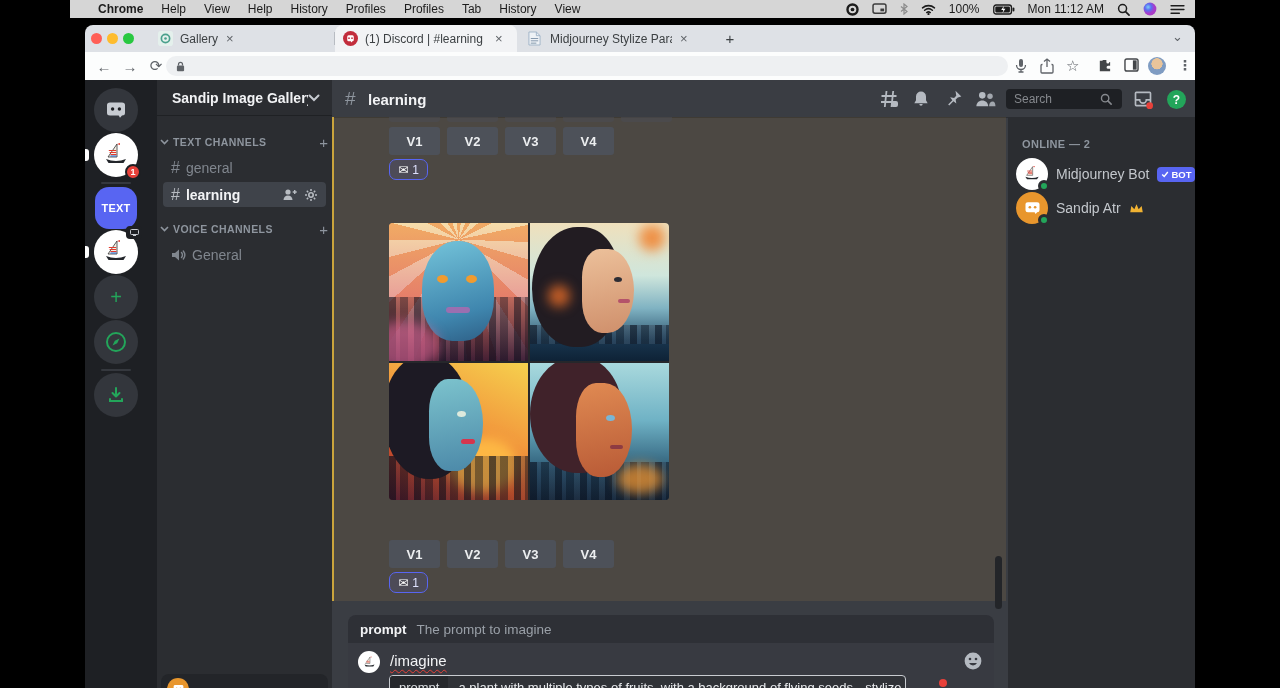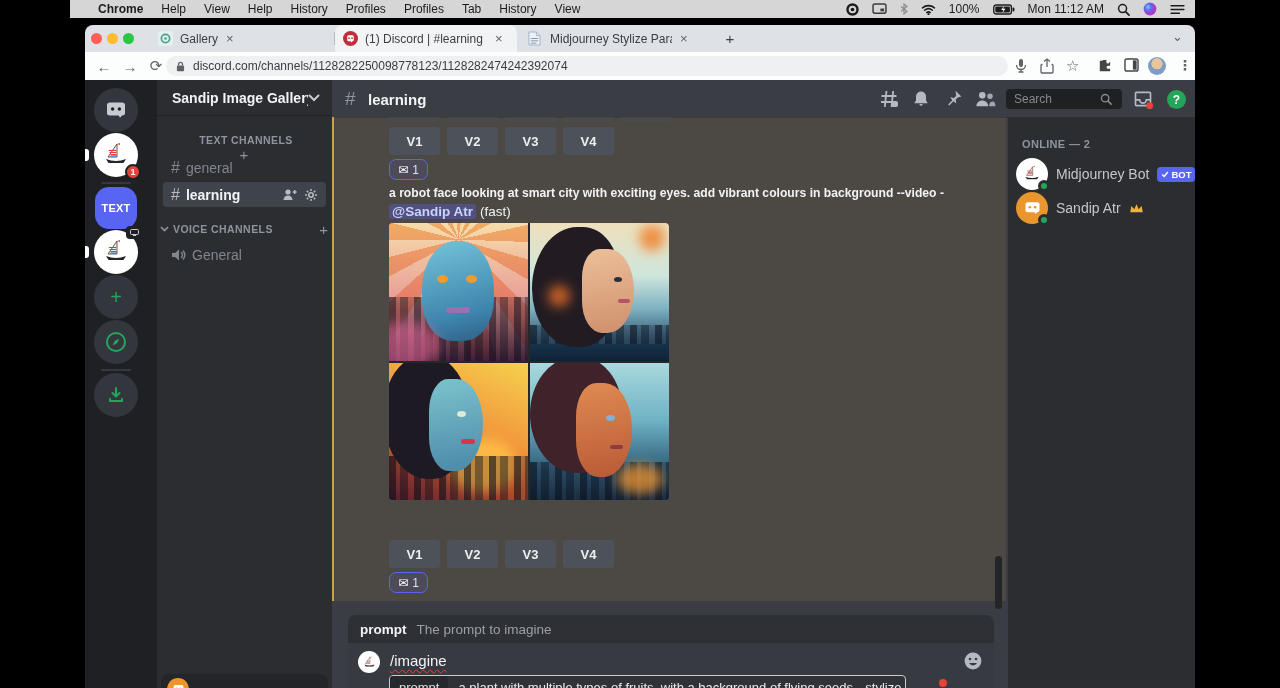--- a/index.html
+++ b/index.html
@@ -220,21 +220,20 @@
     <span class="navic">→</span>
     <span class="navic">⟳</span>
   </div>
   <div class="urlpill">
     <span>
         <svg width="9" height="11" viewBox="0 0 10 12">
           <rect x="1" y="5" width="8" height="6.4" rx="1.2" fill="#5f6368"></rect>
           <path d="M2.8 5V3.6a2.2 2.2 0 0 1 4.4 0V5" fill="none" stroke="#5f6368" stroke-width="1.4"></path>
         </svg>
       </span>
-    <span class="url">discord.com/channels/1128282250098778123/1128282474242392074</span>
   </div>
   <span class="abs" style="left:1014px;top:58px;">
       <svg width="14" height="16" viewBox="0 0 14 16">
         <rect x="5" y="1" width="4" height="8" rx="2" fill="#5f6368"></rect>
         <path d="M2.5 7a4.5 4.5 0 0 0 9 0M7 11.5V14M4.5 14h5" fill="none" stroke="#5f6368" stroke-width="1.3"></path>
       </svg>
     </span>
   <span class="abs" style="left:1040px;top:58px;">
       <svg width="14" height="16" viewBox="0 0 14 16">
         <path d="M7 1v8M4 3.5 7 1l3 2.5" fill="none" stroke="#5f6368" stroke-width="1.3"></path>
@@ -312,21 +311,21 @@
       </svg>
   </div>
 
   <div class="abs channels"></div>
   <div class="abs ch-head">
     <span class="nm">Sandip Image Gallery Se...</span>
     <svg width="12" height="8" viewBox="0 0 12 8">
         <path d="M1.5 1.5 6 6l4.5-4.5" fill="none" stroke="#c7cbd1" stroke-width="2" stroke-linecap="round"></path>
       </svg>
   </div>
-  <div class="cat" style="top:134px;flex-direction:column;">
+  <div class="cat" style="top:134px;">
     <svg width="9" height="6" viewBox="0 0 9 6">
         <path d="M1 1l3.5 3.5L8 1" fill="none" stroke="#8e959e" stroke-width="1.6"></path>
       </svg>
     <span class="t">TEXT CHANNELS</span>
     <span class="p">+</span>
   </div>
   <div class="chrow" style="top:155px;">
     <span class="hashsm">#</span>
     <span>general</span>
   </div>
@@ -426,27 +425,20 @@
     <div class="dbtn">V2</div>
     <div class="dbtn">V3</div>
     <div class="dbtn">V4</div>
   </div>
 
   <div class="reaction" style="top:159px;">
     <span class="env">✉</span>
     <span>1</span>
   </div>
 
-  <div class="msgtext">
-    <div class="l1">a robot face looking at smart city with exciting eyes. add vibrant colours in background --video -</div>
-    <div class="l2">
-      <span class="mention">@Sandip Atr</span>
-      <span>(fast)</span>
-    </div>
-  </div>
 
   <div class="abs imggrid">
     <div class="q q1">
       <div class="city" style="height:46%;opacity:.75;background-blend-mode:multiply;"></div>
       <div class="face" style="left:33px;top:18px;width:72px;height:100px;background:linear-gradient(165deg,#74c4da 0%,#3f86ae 70%,#2e5f86 100%);border-radius:48% 48% 42% 42%;"></div>
       <div class="eye" style="left:48px;top:52px;width:11px;height:8px;background:#f09b2f;"></div>
       <div class="eye" style="left:77px;top:52px;width:11px;height:8px;background:#f09b2f;"></div>
       <div class="abs" style="left:57px;top:84px;width:24px;height:6px;background:#9b6fb0;border-radius:3px;"></div>
       <div class="glow" style="left:-20px;bottom:-10px;width:70px;height:50px;background:rgba(240,110,160,.55);"></div>
     </div>

